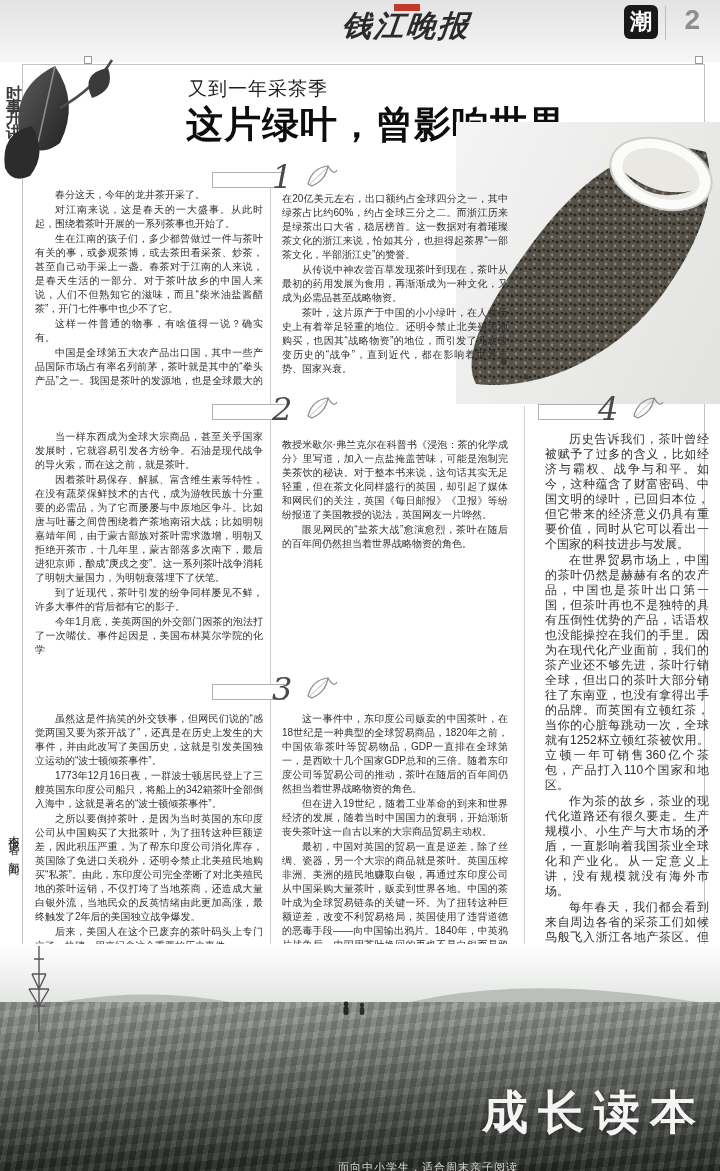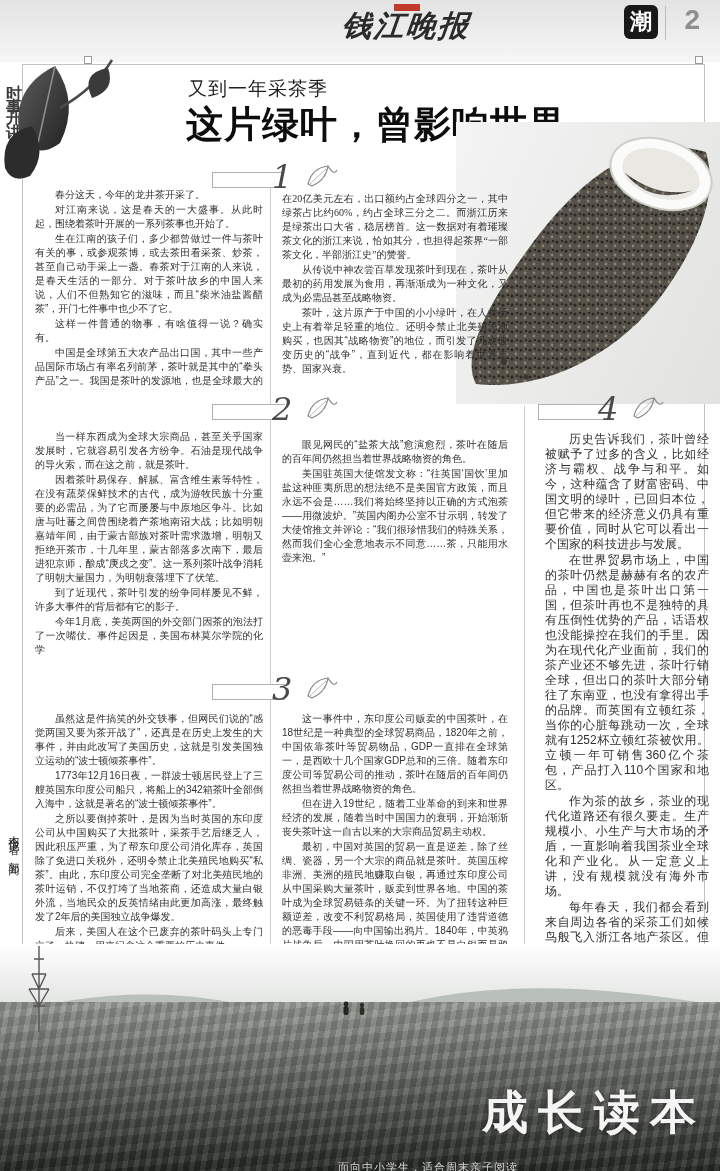--- a/index.html
+++ b/index.html
@@ -31,21 +31,21 @@
   
   .sec-head{position:absolute;width:132px;height:34px;}
   .sec-head .rule{position:absolute;left:0;top:8px;width:72px;height:14px;
     border:1px solid #b0b0b0;border-right:none;background:#fff;}
   .sec-head .num{position:absolute;left:60px;top:-6px;font-family:"DejaVu Serif",serif;
     font-style:italic;font-size:32px;color:#4a4a4a;}
   .sec-head svg{position:absolute;left:92px;top:-2px;}
   
   .col{position:absolute;font-size:10px;line-height:14px;text-align:justify;overflow:hidden;color:#303030;}
   .col p{margin:0 0 1px 0;text-indent:2em;}
-  .col p.cont{text-indent:0;font-family:Liberation Serif, serif;}
+  .col p.cont{text-indent:0;}
   .col3{font-size:12px;line-height:15px;}
   .vdiv{position:absolute;width:1px;background:#cfcfcf;}
   
   .leaf-photo{position:absolute;left:0;top:48px;width:138px;height:142px;}
   .tea-photo{position:absolute;left:456px;top:122px;width:264px;height:282px;
     background:linear-gradient(115deg,#f4f4f4,#e2e2e0);overflow:hidden;}
   .field-photo{position:absolute;left:0;top:944px;width:720px;height:227px;overflow:hidden;}
   .sky{position:absolute;left:0;top:0;width:720px;height:80px;background:linear-gradient(#ffffff,#d9dcd9);}
   .rows{position:absolute;left:0;top:58px;width:720px;height:169px;
     background:
@@ -151,36 +151,36 @@
       <path d="M6,22 Q14,14 22,7" fill="none" stroke="#aaa" stroke-width="0.8"></path>
     </svg>
   </div>
   <div class="col" style="left:35px;top:430px;width:228px;height:240px;">
     <p>当一样东西成为全球大宗商品，甚至关乎国家发展时，它就容易引发各方纷争。石油是现代战争的导火索，而在这之前，就是茶叶。</p>
     <p>因着茶叶易保存、解腻、富含维生素等特性，在没有蔬菜保鲜技术的古代，成为游牧民族十分重要的必需品，为了它而屡屡与中原地区争斗。比如唐与吐蕃之间曾围绕着产茶地南诏大战；比如明朝嘉靖年间，由于蒙古部族对茶叶需求激增，明朝又拒绝开茶市，十几年里，蒙古部落多次南下，最后进犯京师，酿成“庚戌之变”。这一系列茶叶战争消耗了明朝大量国力，为明朝衰落埋下了伏笔。</p>
     <p>到了近现代，茶叶引发的纷争同样屡见不鲜，许多大事件的背后都有它的影子。</p>
     <p>今年1月底，美英两国的外交部门因茶的泡法打了一次嘴仗。事件起因是，美国布林莫尔学院的化学</p>
   </div>
   <div class="col" style="left:282px;top:438px;width:226px;height:234px;">
+    <p class="cont">教授米歇尔·弗兰克尔在科普书《浸泡：茶的化学成分》里写道，加入一点盐掩盖苦味，可能是泡制完美茶饮的秘诀。对于整本书来说，这句话其实无足轻重，但在茶文化同样盛行的英国，却引起了媒体和网民们的关注，英国《每日邮报》《卫报》等纷纷报道了美国教授的说法，英国网友一片哗然。</p>
     <p>眼见网民的“盐茶大战”愈演愈烈，茶叶在随后的百年间仍然担当着世界战略物资的角色。</p>
-    <p>美国驻英国大使馆发文称：“往英国‘国饮’里加盐这种匪夷所思的想法绝不是美国官方政策，而且永远不会是……我们将始终坚持以正确的方式泡茶——用微波炉。”英国内阁办公室不甘示弱，转发了大使馆推文并评论：“我们很珍惜我们的特殊关系，然而我们全心全意地表示不同意……茶，只能用水壶来泡。”</p>
   </div>
 
   <div class="sec-head" style="left:212px;top:676px;">
     <div class="rule"></div>
     <div class="num">3</div>
     <svg width="36" height="30" viewBox="0 0 36 30">
       <path d="M4,22 Q8,6 24,4 Q22,18 8,24 Z M24,4 Q30,14 33,8" fill="none" stroke="#8a8a8a" stroke-width="1.2"></path>
       <path d="M6,22 Q14,14 22,7" fill="none" stroke="#aaa" stroke-width="0.8"></path>
     </svg>
   </div>
   <div class="col" style="left:35px;top:712px;width:228px;height:244px;">
     <p>虽然这是件搞笑的外交轶事，但网民们说的“感觉两国又要为茶开战了”，还真是在历史上发生的大事件，并由此改写了美国历史，这就是引发美国独立运动的“波士顿倾茶事件”。</p>
     <p>1773年12月16日夜，一群波士顿居民登上了三艘英国东印度公司船只，将船上的342箱茶叶全部倒入海中，这就是著名的“波士顿倾茶事件”。</p>
-    <p>之所以要倒掉茶叶，是因为当时英国的东印度公司从中国购买了大批茶叶，采茶手艺后继乏人，因此积压严重，为了帮东印度公司消化库存，英国除了免进口关税外，还明令禁止北美殖民地购买“私茶”。由此，东印度公司完全垄断了对北美殖民地的茶叶运销，不仅打垮了当地茶商，还造成大量白银外流，当地民众的反英情绪由此更加高涨，最终触发了2年后的美国独立战争爆发。</p>
+    <p>之所以要倒掉茶叶，是因为当时英国的东印度公司从中国购买了大批茶叶，为了扭转这种巨额逆差，因此积压严重，为了帮东印度公司消化库存，英国除了免进口关税外，还明令禁止北美殖民地购买“私茶”。由此，东印度公司完全垄断了对北美殖民地的茶叶运销，不仅打垮了当地茶商，还造成大量白银外流，当地民众的反英情绪由此更加高涨，最终触发了2年后的美国独立战争爆发。</p>
     <p>后来，美国人在这个已废弃的茶叶码头上专门立了一块碑，用来纪念这个重要的历史事件。</p>
   </div>
   <div class="col" style="left:282px;top:712px;width:226px;height:244px;">
     <p>这一事件中，东印度公司贩卖的中国茶叶，在18世纪是一种典型的全球贸易商品，1820年之前，中国依靠茶叶等贸易物品，GDP一直排在全球第一，是西欧十几个国家GDP总和的三倍。随着东印度公司等贸易公司的推动，茶叶在随后的百年间仍然担当着世界战略物资的角色。</p>
     <p>但在进入19世纪，随着工业革命的到来和世界经济的发展，随着当时中国国力的衰弱，开始渐渐丧失茶叶这一自古以来的大宗商品贸易主动权。</p>
     <p>最初，中国对英国的贸易一直是逆差，除了丝绸、瓷器，另一个大宗的商品就是茶叶。英国压榨非洲、美洲的殖民地赚取白银，再通过东印度公司从中国采购大量茶叶，贩卖到世界各地。中国的茶叶成为全球贸易链条的关键一环。为了扭转这种巨额逆差，改变不利贸易格局，英国使用了违背道德的恶毒手段——向中国输出鸦片。1840年，中英鸦片战争后，中国用茶叶换回的再也不是白银而是鸦片。</p>
   </div>
 
   <div class="sec-head" style="left:538px;top:396px;">
     <div class="rule"></div>

